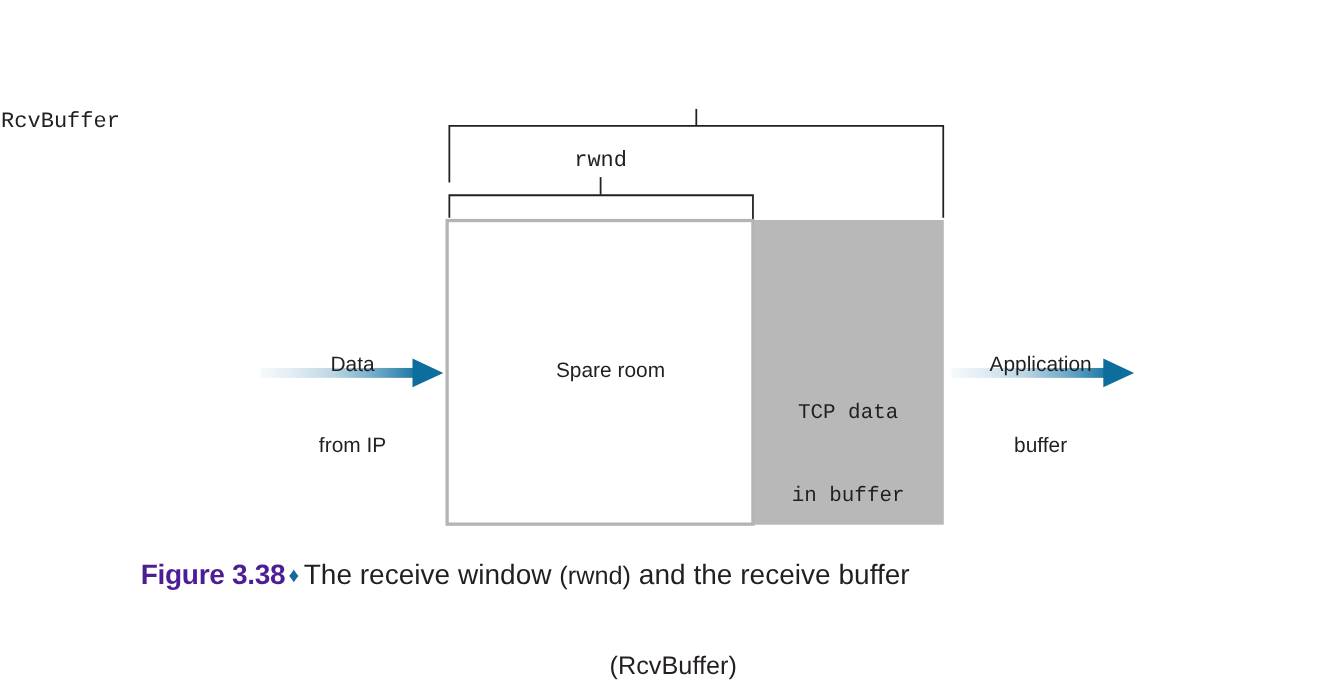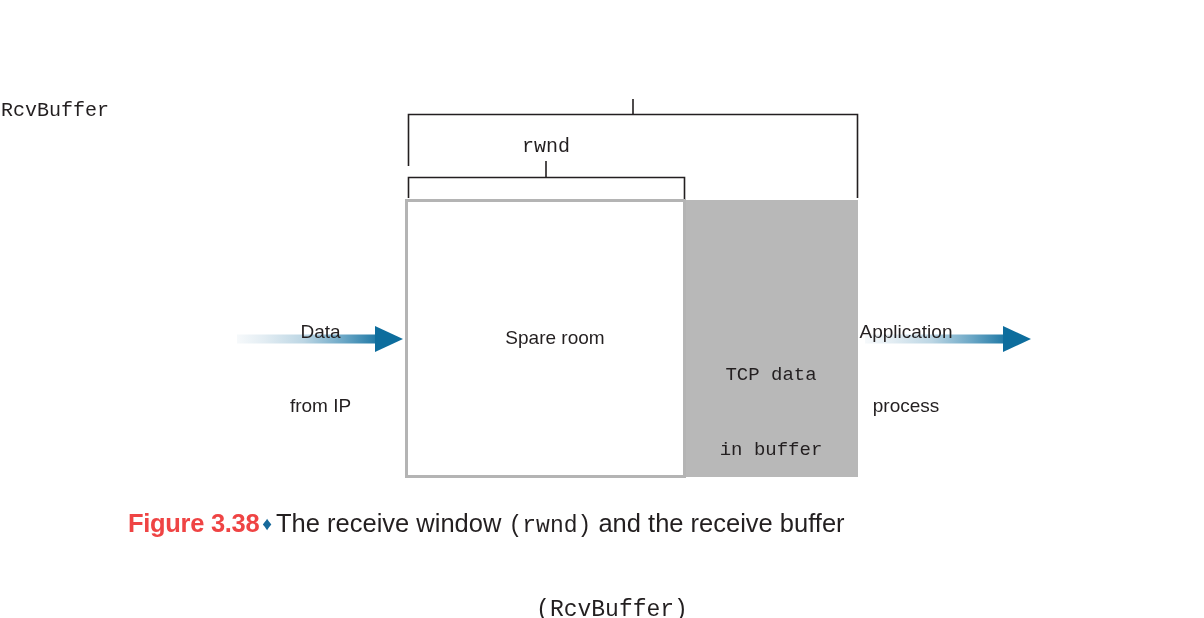--- a/index.html
+++ b/index.html
@@ -86,21 +86,21 @@
   }
 
   #data-from-ip-label {
     left: 228px;
     width: 185px;
     top: 271px;
     line-height: 1.3;
   }
 
   #application-process-label {
-    left: 816px;
+    left: 856px;
     width: 180px;
     top: 271px;
     line-height: 1.3;
   }
 
   
   #caption {
     position: absolute;
     left: 128px;
     top: 505px;
@@ -115,31 +115,31 @@
     white-space: nowrap;
   }
   #caption-line-2 {
     display: block;
     text-align: center;
     padding-left: 18px;
     margin-top: 46px;
   }
   #figure-number {
     font-weight: bold;
-    color: #ef4444;
+    color: #4c1d95;
     letter-spacing: -0.3px;
   }
   #caption-diamond {
     color: #16699b;
     font-size: 19px;
     vertical-align: 2px;
     padding: 0 4px 0 3px;
   }
   .caption-mono {
-    font-family: Liberation Mono, monospace;
+    font-family: Liberation Sans, sans-serif;
     font-size: 23px;
     text-align: right;
   }
 </style>
 </head>
 <body>
 
 <div id="figure-root">
 
   <svg id="diagram-svg" viewBox="0 0 1204 618" xmlns="http://www.w3.org/2000/svg">
@@ -201,21 +201,21 @@
     <div>in buffer</div>
   </div>
 
   <div class="lbl sans-lbl" id="data-from-ip-label">
     <div>Data</div>
     <div>from IP</div>
   </div>
 
   <div class="lbl sans-lbl" id="application-process-label">
     <div>Application</div>
-    <div>process</div>
+    <div>buffer</div>
   </div>
 
   <div id="caption">
     <span id="caption-line-1">
       <span id="figure-number">Figure 3.38</span><span id="caption-diamond">♦</span><span>The receive window </span><span class="caption-mono">(rwnd)</span><span> and the receive buffer</span>
     </span>
     <span id="caption-line-2">
       <span class="caption-mono">(RcvBuffer)</span>
     </span>
   </div>

